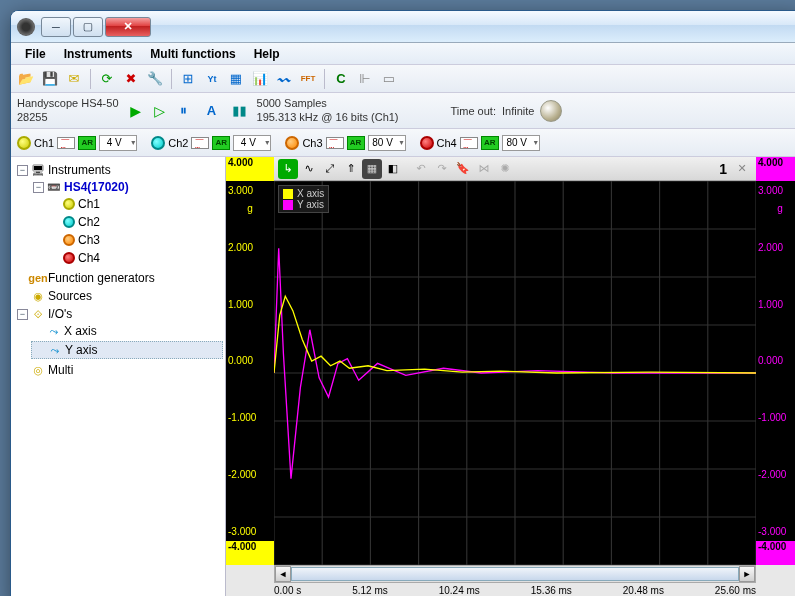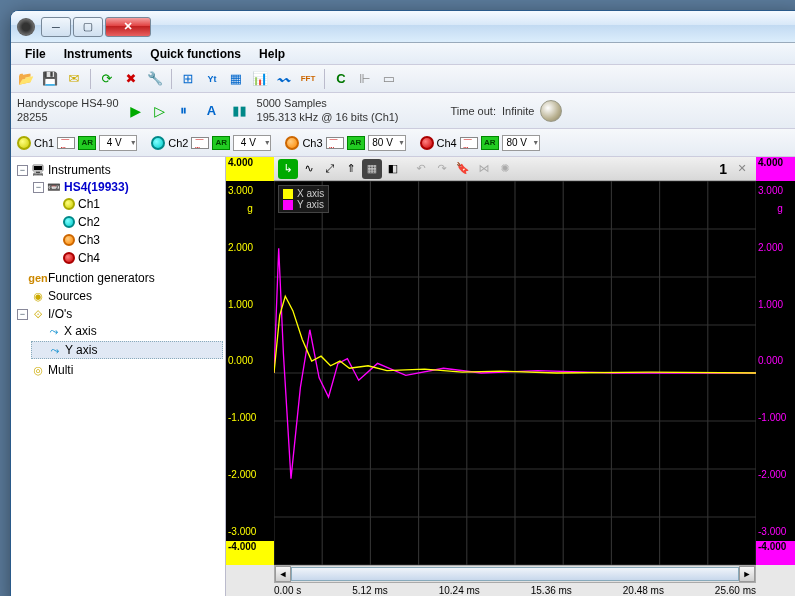--- a/index.html
+++ b/index.html
@@ -83,21 +83,21 @@
     <div class="winbtns">
       <div class="winbtn">─</div>
       <div class="winbtn">▢</div>
       <div class="winbtn close">✕</div>
     </div>
   </div>
 
   <div class="menubar">
     <span>File</span>
     <span>Instruments</span>
-    <span>Quick functions</span>
+    <span>Multi functions</span>
     <span>Help</span>
   </div>
 
   <div class="toolbar1">
     <div class="tbtn" style="color:#ca0">📂</div>
     <div class="tbtn" style="color:#06c">💾</div>
     <div class="tbtn" style="color:#ca0">✉</div>
     <div class="sep"></div>
     <div class="tbtn" style="color:#090">⟳</div>
     <div class="tbtn" style="color:#c00">✖</div>
@@ -110,21 +110,21 @@
     <div class="tbtn" style="color:#06c">〰</div>
     <div class="tbtn" style="color:#c60;font-size:8px;font-weight:bold">FFT</div>
     <div class="sep"></div>
     <div class="tbtn" style="color:#070;font-weight:bold">C</div>
     <div class="tbtn" style="color:#888">⊩</div>
     <div class="tbtn" style="color:#888">▭</div>
   </div>
 
   <div class="toolbar2">
     <div class="info">
-      <div>Handyscope HS4-90</div>
+      <div>Handyscope HS4-50</div>
       <div>28255</div>
     </div>
     <div class="playbtns">
       <div class="tbtn" style="color:#0a0">▶</div>
       <div class="tbtn" style="color:#0a0">▷</div>
       <div class="tbtn" style="color:#06c">⏸</div>
     </div>
     <div class="tbtn" style="color:#06c;font-weight:bold">A</div>
     <div class="tbtn" style="color:#088">▮▮</div>
     <div class="info">
@@ -175,21 +175,21 @@
             <div class="row">
               <span class="exp">−</span>
               <span class="ticon">🖥</span>
               <span>Instruments</span>
             </div>
           <ul>
             <li>
                 <div class="row">
                   <span class="exp">−</span>
                   <span class="ticon">📼</span>
-                  <span class="devname">HS4(19933)</span>
+                  <span class="devname">HS4(17020)</span>
                 </div>
               <ul>
                 <li>
                     <div class="row">
                       <span class="spacer"></span>
                       <span class="chled y" style="width:12px;height:12px"></span>
                       <span>Ch1</span>
                     </div>
                   </li>
                 <li>

